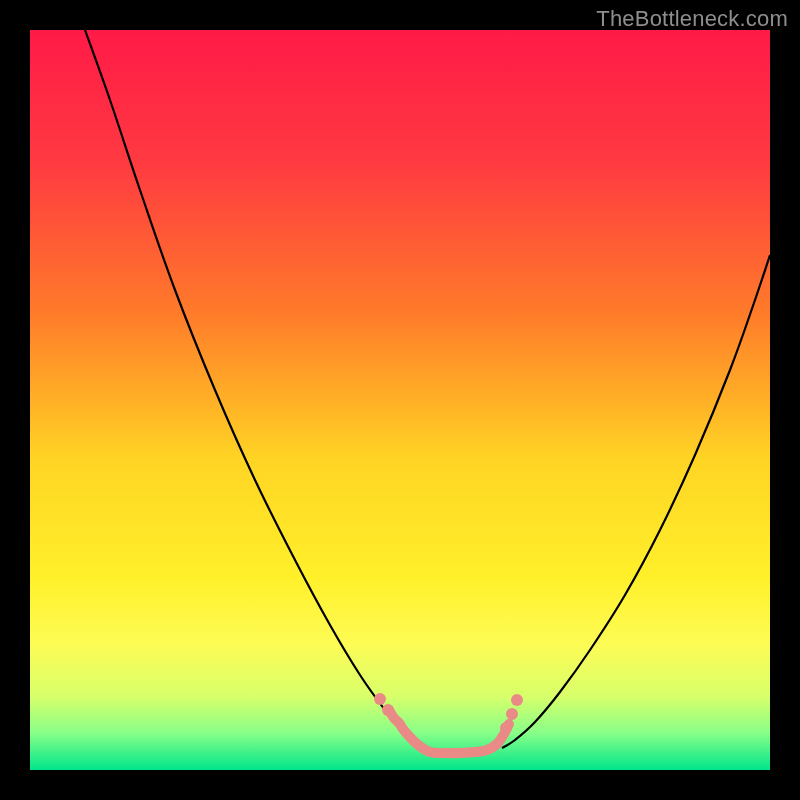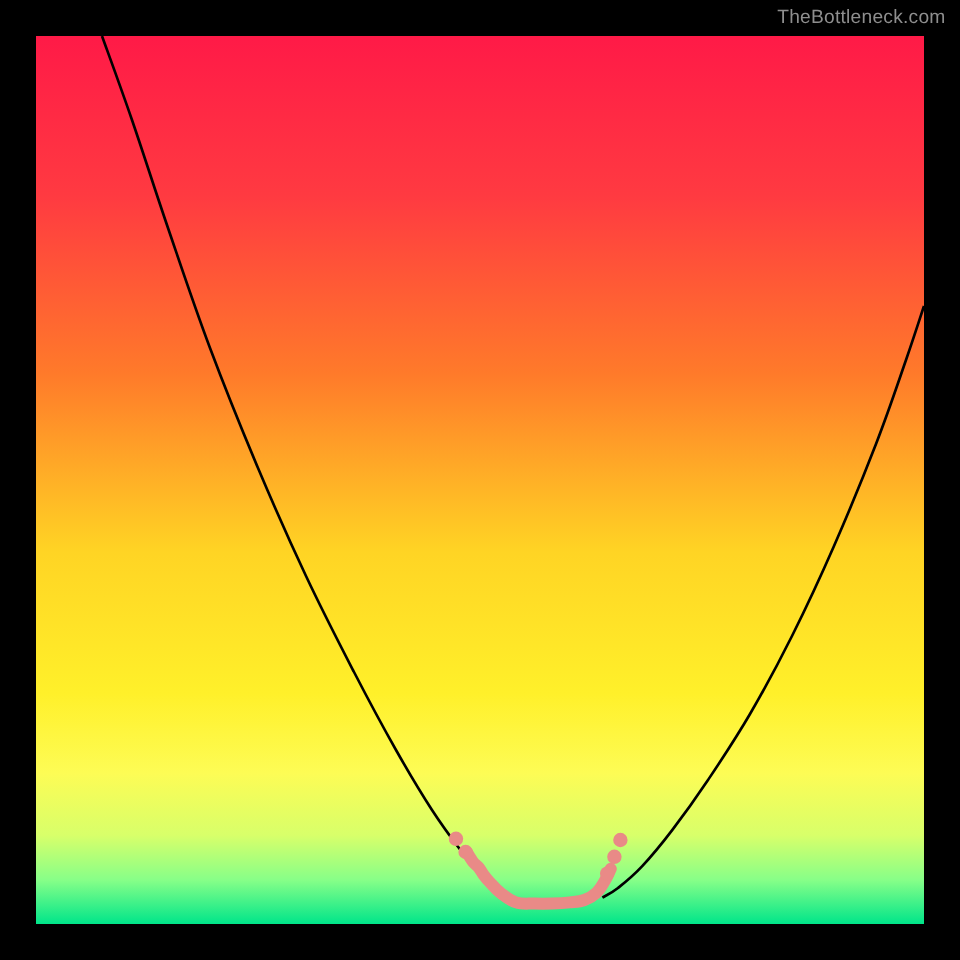--- a/index.html
+++ b/index.html
@@ -22,21 +22,21 @@
     top: 30px;
     width: 740px;
     height: 740px;
     overflow: hidden;
   }
   .watermark {
     position: absolute;
     top: 6px;
     right: 12px;
     font-family: Arial, Helvetica, sans-serif;
-    font-size: 16px;
+    font-size: 22px;
     color: #8e8e8e;
     letter-spacing: 0.2px;
     user-select: none;
   }
   svg {
     display: block;
   }
 </style>
 </head>
 <body>

